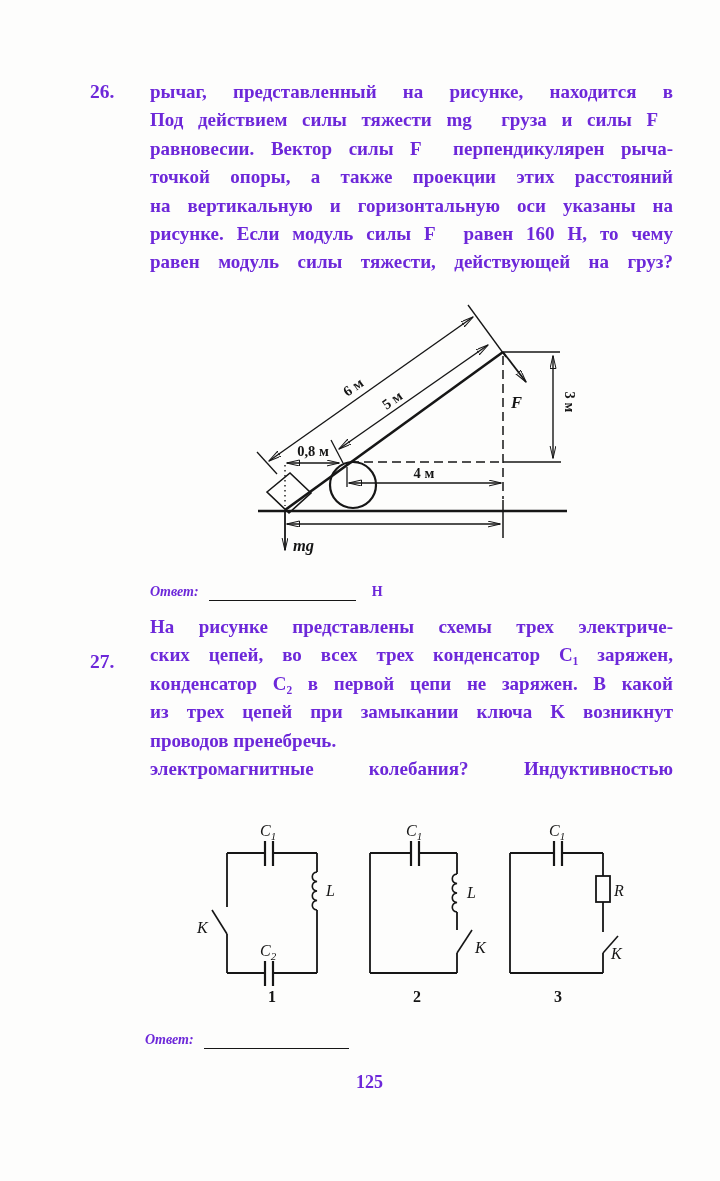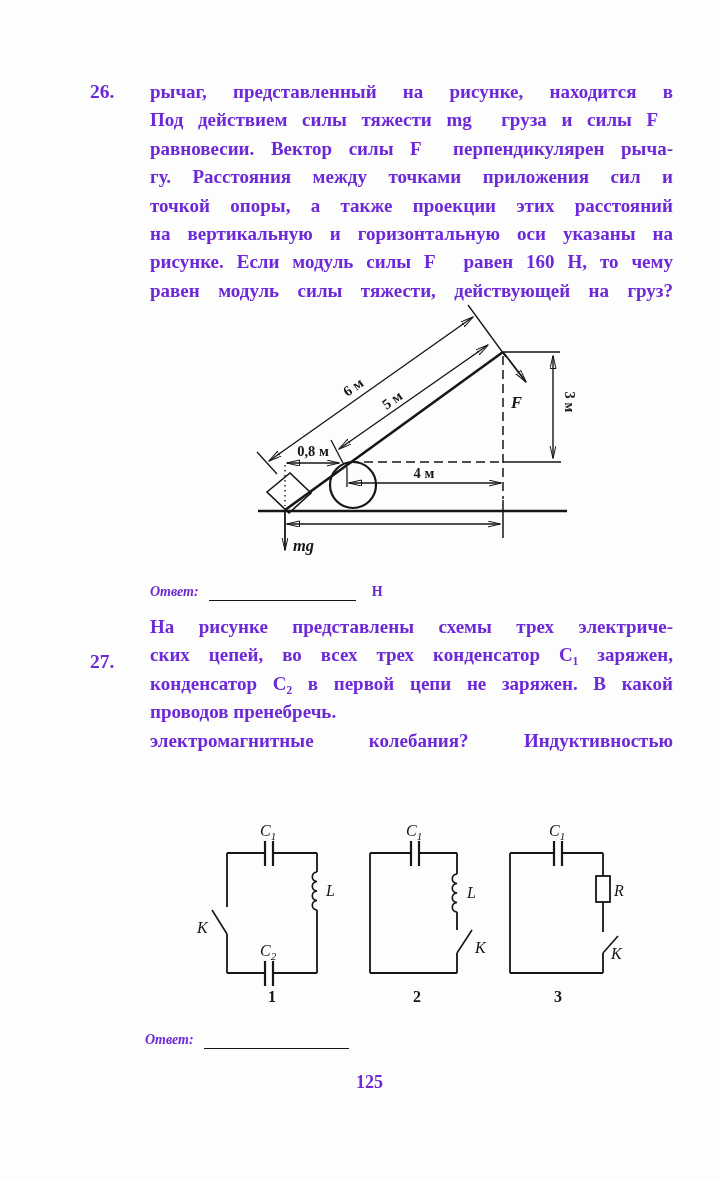--- a/index.html
+++ b/index.html
@@ -36,21 +36,20 @@
 </head>
 <body>
 
 <div class="page">
 
   <div class="pnum" style="top:78px">26.</div>
   <div class="ptext" style="top:78px">
     <div class="tline">рычаг, представленный на рисунке, находится в</div>
     <div class="tline">Под действием силы тяжести mg⃗ груза и силы F⃗</div>
     <div class="tline">равновесии. Вектор силы F⃗ перпендикулярен рыча-</div>
-    <div class="tline">гу. Расстояния между точками приложения сил и</div>
     <div class="tline">точкой опоры, а также проекции этих расстояний</div>
     <div class="tline">на вертикальную и горизонтальную оси указаны на</div>
     <div class="tline">рисунке. Если модуль силы F⃗ равен 160 Н, то чему</div>
     <div class="tline">равен модуль силы тяжести, действующей на груз?</div>
   </div>
 
   <svg style="left:220px; top:300px;" width="460" height="285" viewBox="0 0 460 285">
     <defs>
       <marker id="arr" markerUnits="userSpaceOnUse" markerWidth="14" markerHeight="8" refX="12.5" refY="3" orient="auto-start-reverse">
         <path d="M0,0 L13,3 L0,6 Z" fill="#161616" stroke="none"></path>
@@ -105,20 +104,21 @@
 
   <div class="answer" style="left:150px; top:584px">
     <span>Ответ:</span><span class="blank" style="width:147px"></span><span class="unit">Н</span>
   </div>
 
   <div class="pnum" style="top:648px">27.</div>
   <div class="ptext" style="top:613px">
     <div class="tline">На рисунке представлены схемы трех электриче-</div>
     <div class="tline">ских цепей, во всех трех конденсатор C₁ заряжен,</div>
     <div class="tline">конденсатор C₂ в первой цепи не заряжен. В какой</div>
+    <div class="tline">из трех цепей при замыкании ключа K возникнут</div>
     <div class="tline last">проводов пренебречь.</div>
     <div class="tline">электромагнитные колебания? Индуктивностью</div>
   </div>
 
   <svg style="left:190px; top:820px;" width="450" height="192" viewBox="0 0 450 192">
 
     <g stroke-width="1.8">
       <path d="M37,33 H75 M83,33 H127 M127,33 V52 M127,90 V153 M127,153 H83 M75,153 H37 M37,153 V114 M37,87 V33"></path>
 
       <line x1="75" y1="21" x2="75" y2="46" stroke-width="2.2"></line>

